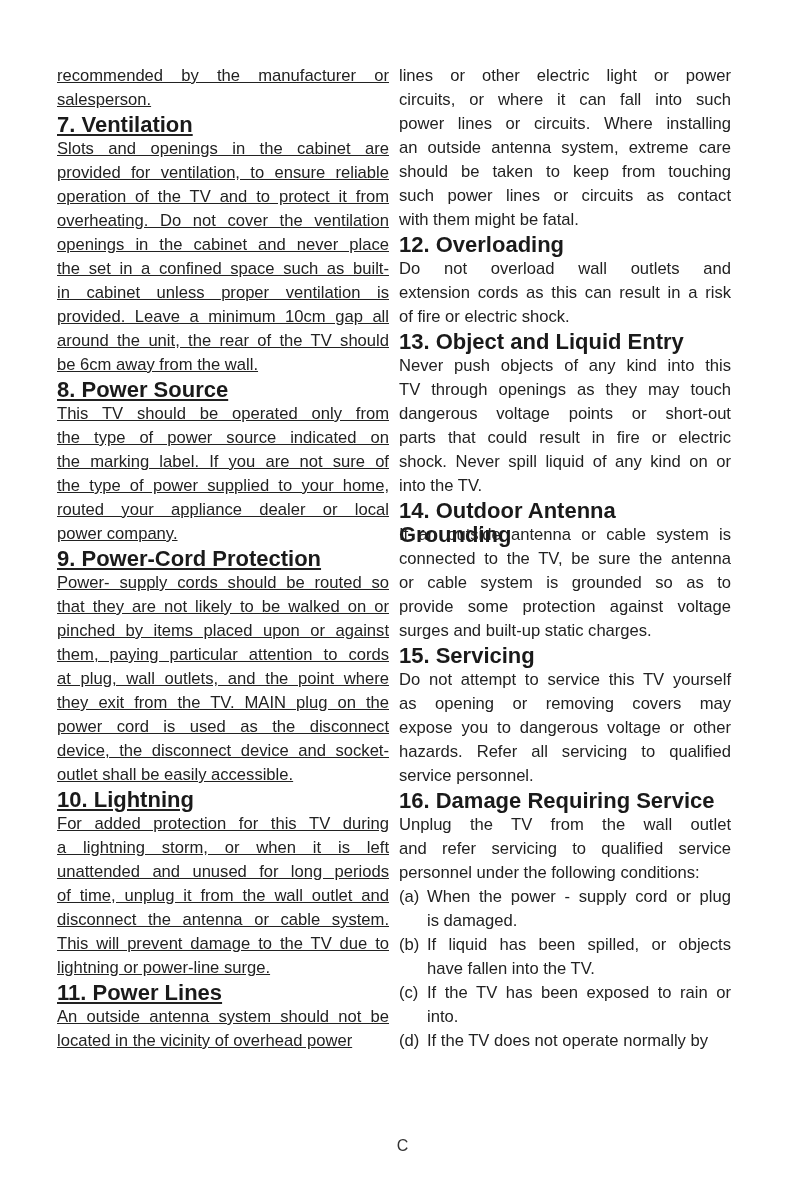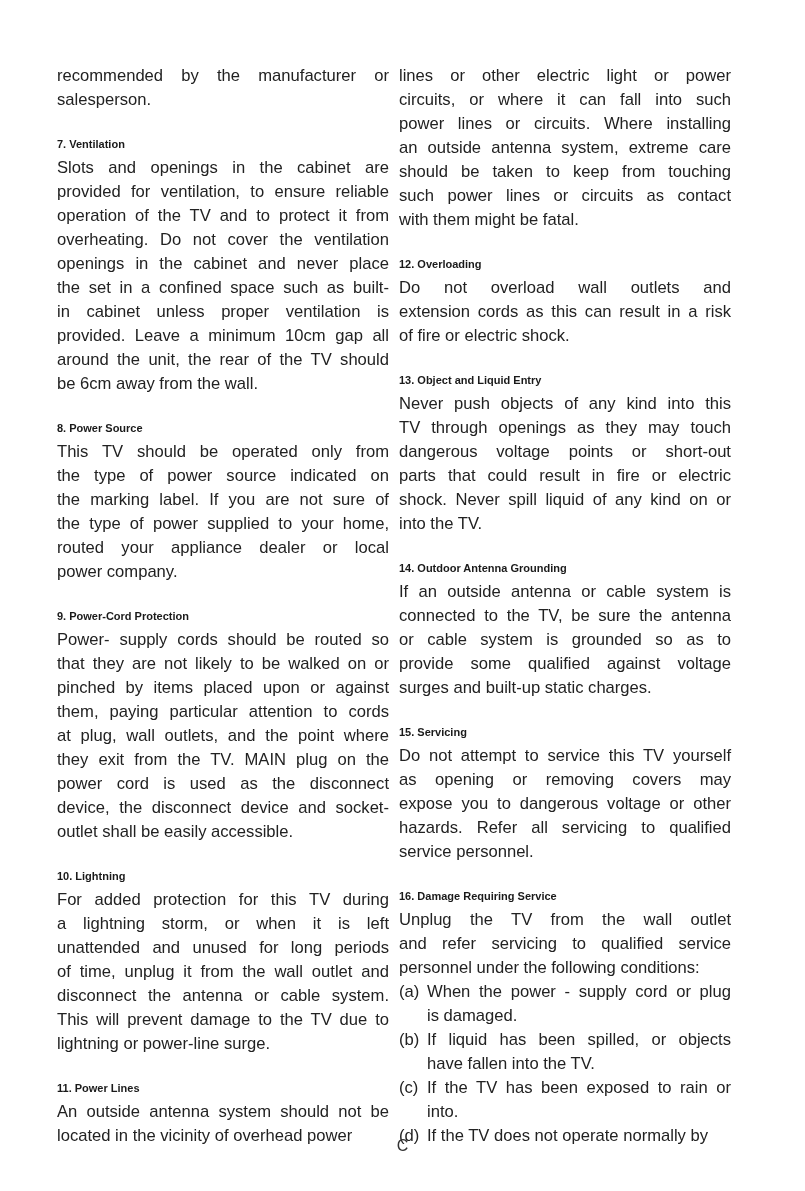--- a/index.html
+++ b/index.html
@@ -1,24 +1,24 @@
 <!DOCTYPE html>
 <html><head>
 <meta charset="utf-8">
 <style>
   html, body { margin: 0; padding: 0; background: #ffffff; }
   body { width: 805px; height: 1191px; position: relative; overflow: hidden;
          font-family: "Liberation Sans", sans-serif; color: #222222; }
   .col { position: absolute; top: 64px; }
-  .col-left { left: 57px; width: 332px; }
+  .col-left { left: 57px; width: 332px; text-decoration: underline; }
   .col-right { left: 399px; width: 332px; }
   .line { font-size: 16.6px; line-height: 24px; height: 24px; white-space: nowrap;
           text-align: justify; text-align-last: justify; }
   .line.last { text-align-last: left; }
-  .heading { font-weight: bold; font-size: 11px; line-height: 24px; height: 24px; margin-top: 20px; color: #1a1a1a; }
+  .heading { font-weight: bold; font-size: 22px; line-height: 24px; height: 24px; margin-top: 1px; color: #1a1a1a; }
   .section:first-child .heading { margin-top: 0; }
   .list-item { display: flex; }
   .list-item .marker { width: 28px; flex: none; font-size: 16.6px; line-height: 24px; }
   .list-item .lines { flex: 1; }
   .page-num { position: absolute; top: 1137px; left: 0; width: 805px; text-align: center;
               font-size: 16px; color: #333333; }
 </style>
 </head>
 <body>
 
@@ -100,21 +100,21 @@
       <div class="line">dangerous voltage points or short-out</div>
       <div class="line">parts that could result in fire or electric</div>
       <div class="line">shock. Never spill liquid of any kind on or</div>
       <div class="line last">into the TV.</div>
     </div>
     <div class="section">
       <div class="heading">14. Outdoor Antenna Grounding</div>
       <div class="line">If an outside antenna or cable system is</div>
       <div class="line">connected to the TV, be sure the antenna</div>
       <div class="line">or cable system is grounded so as to</div>
-      <div class="line">provide some qualified against voltage</div>
+      <div class="line">provide some protection against voltage</div>
       <div class="line last">surges and built-up static charges.</div>
     </div>
     <div class="section">
       <div class="heading">15. Servicing</div>
       <div class="line">Do not attempt to service this TV yourself</div>
       <div class="line">as opening or removing covers may</div>
       <div class="line">expose you to dangerous voltage or other</div>
       <div class="line">hazards. Refer all servicing to qualified</div>
       <div class="line last">service personnel.</div>
     </div>

